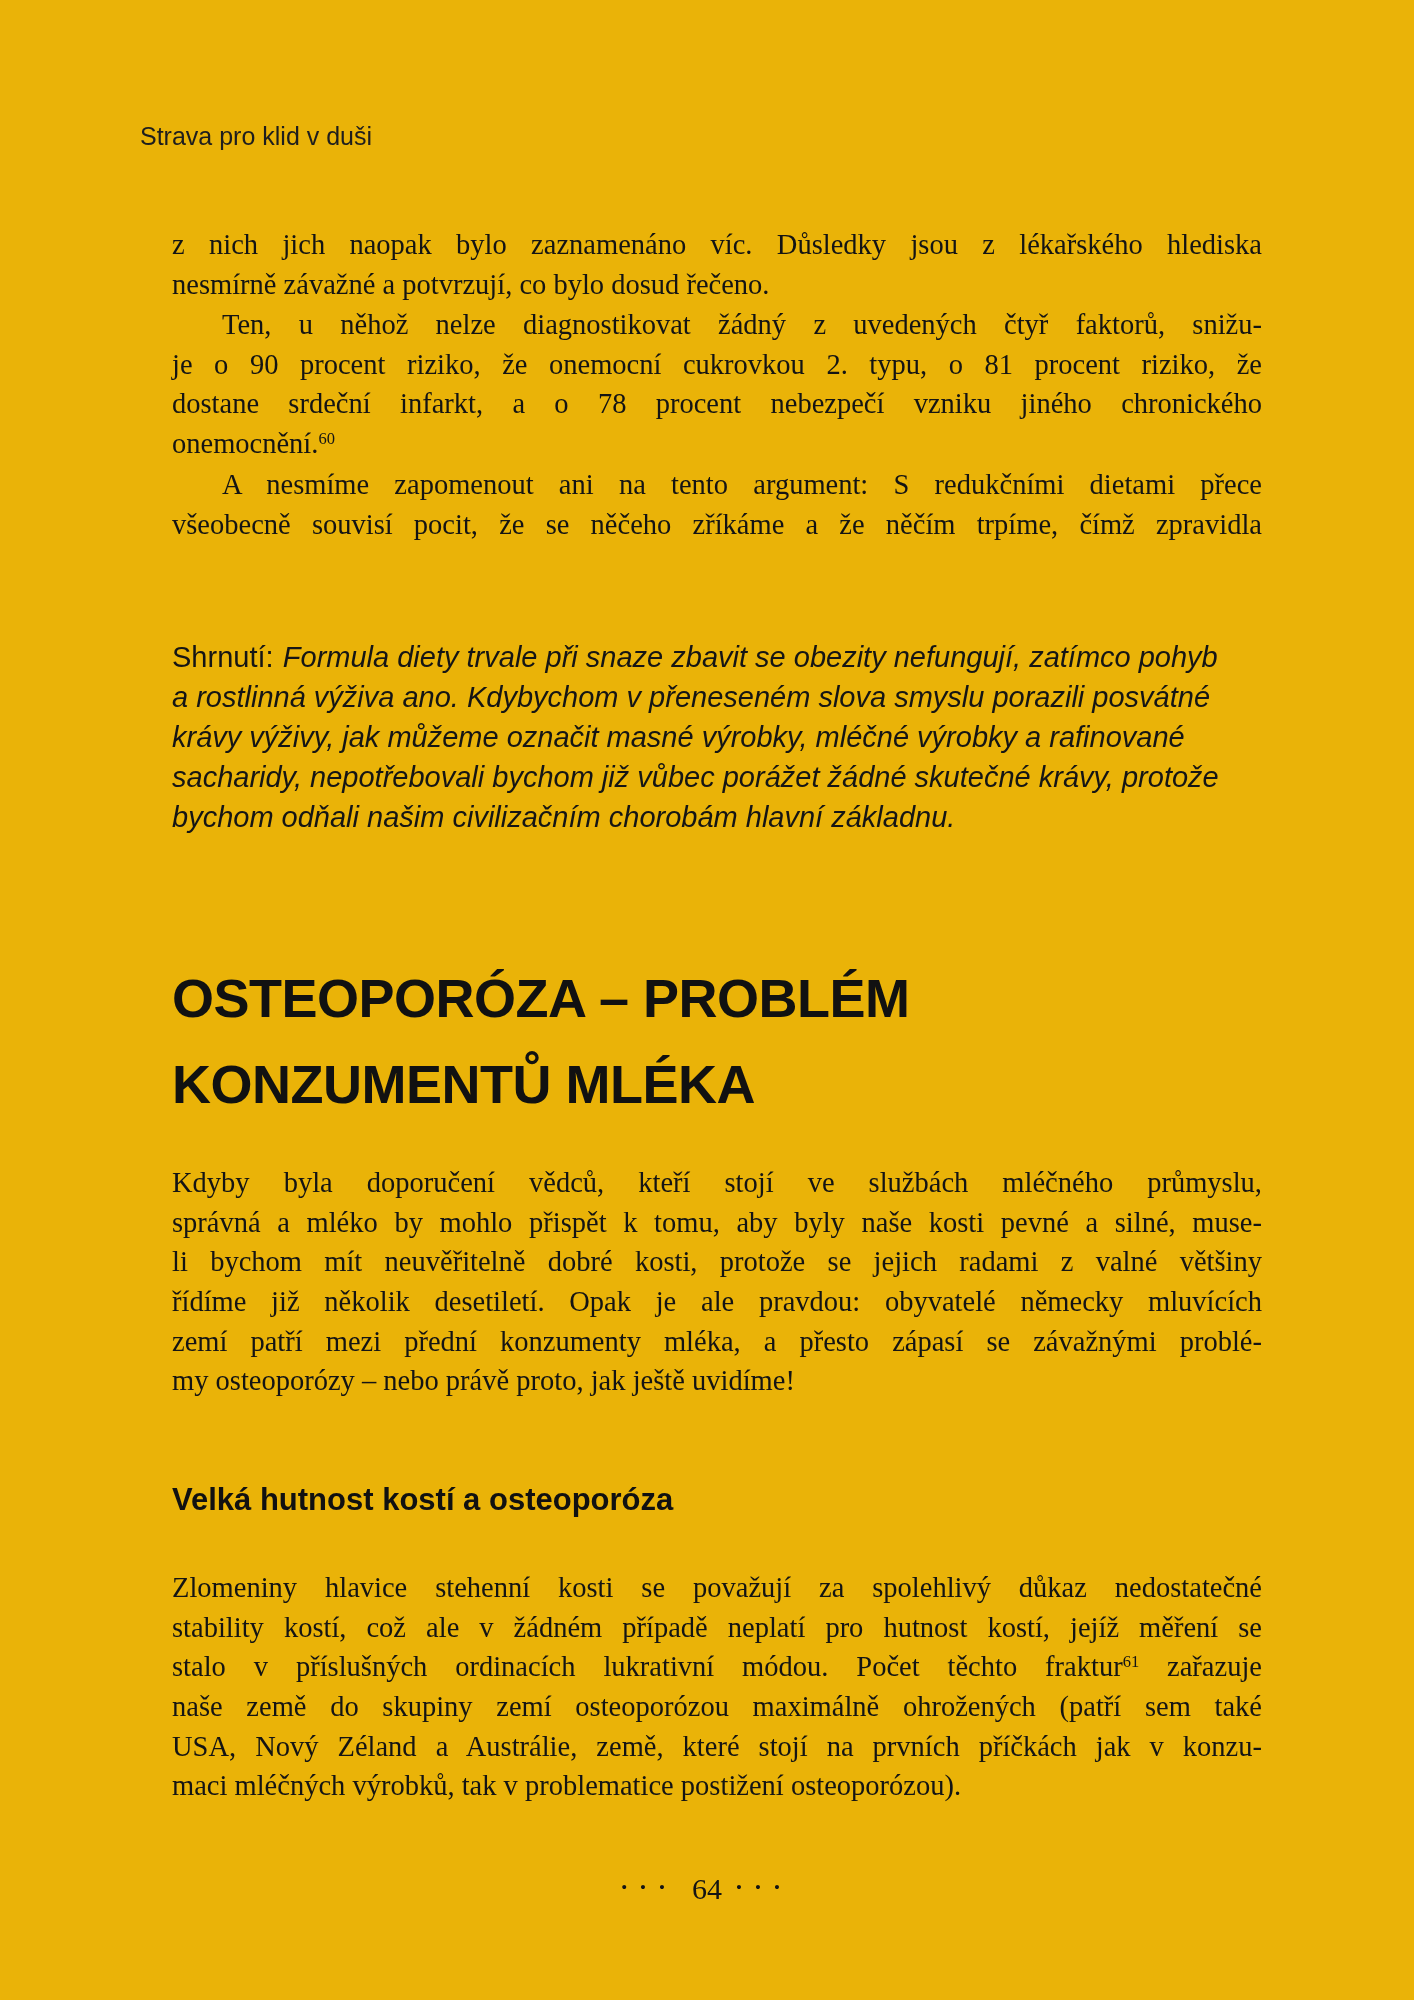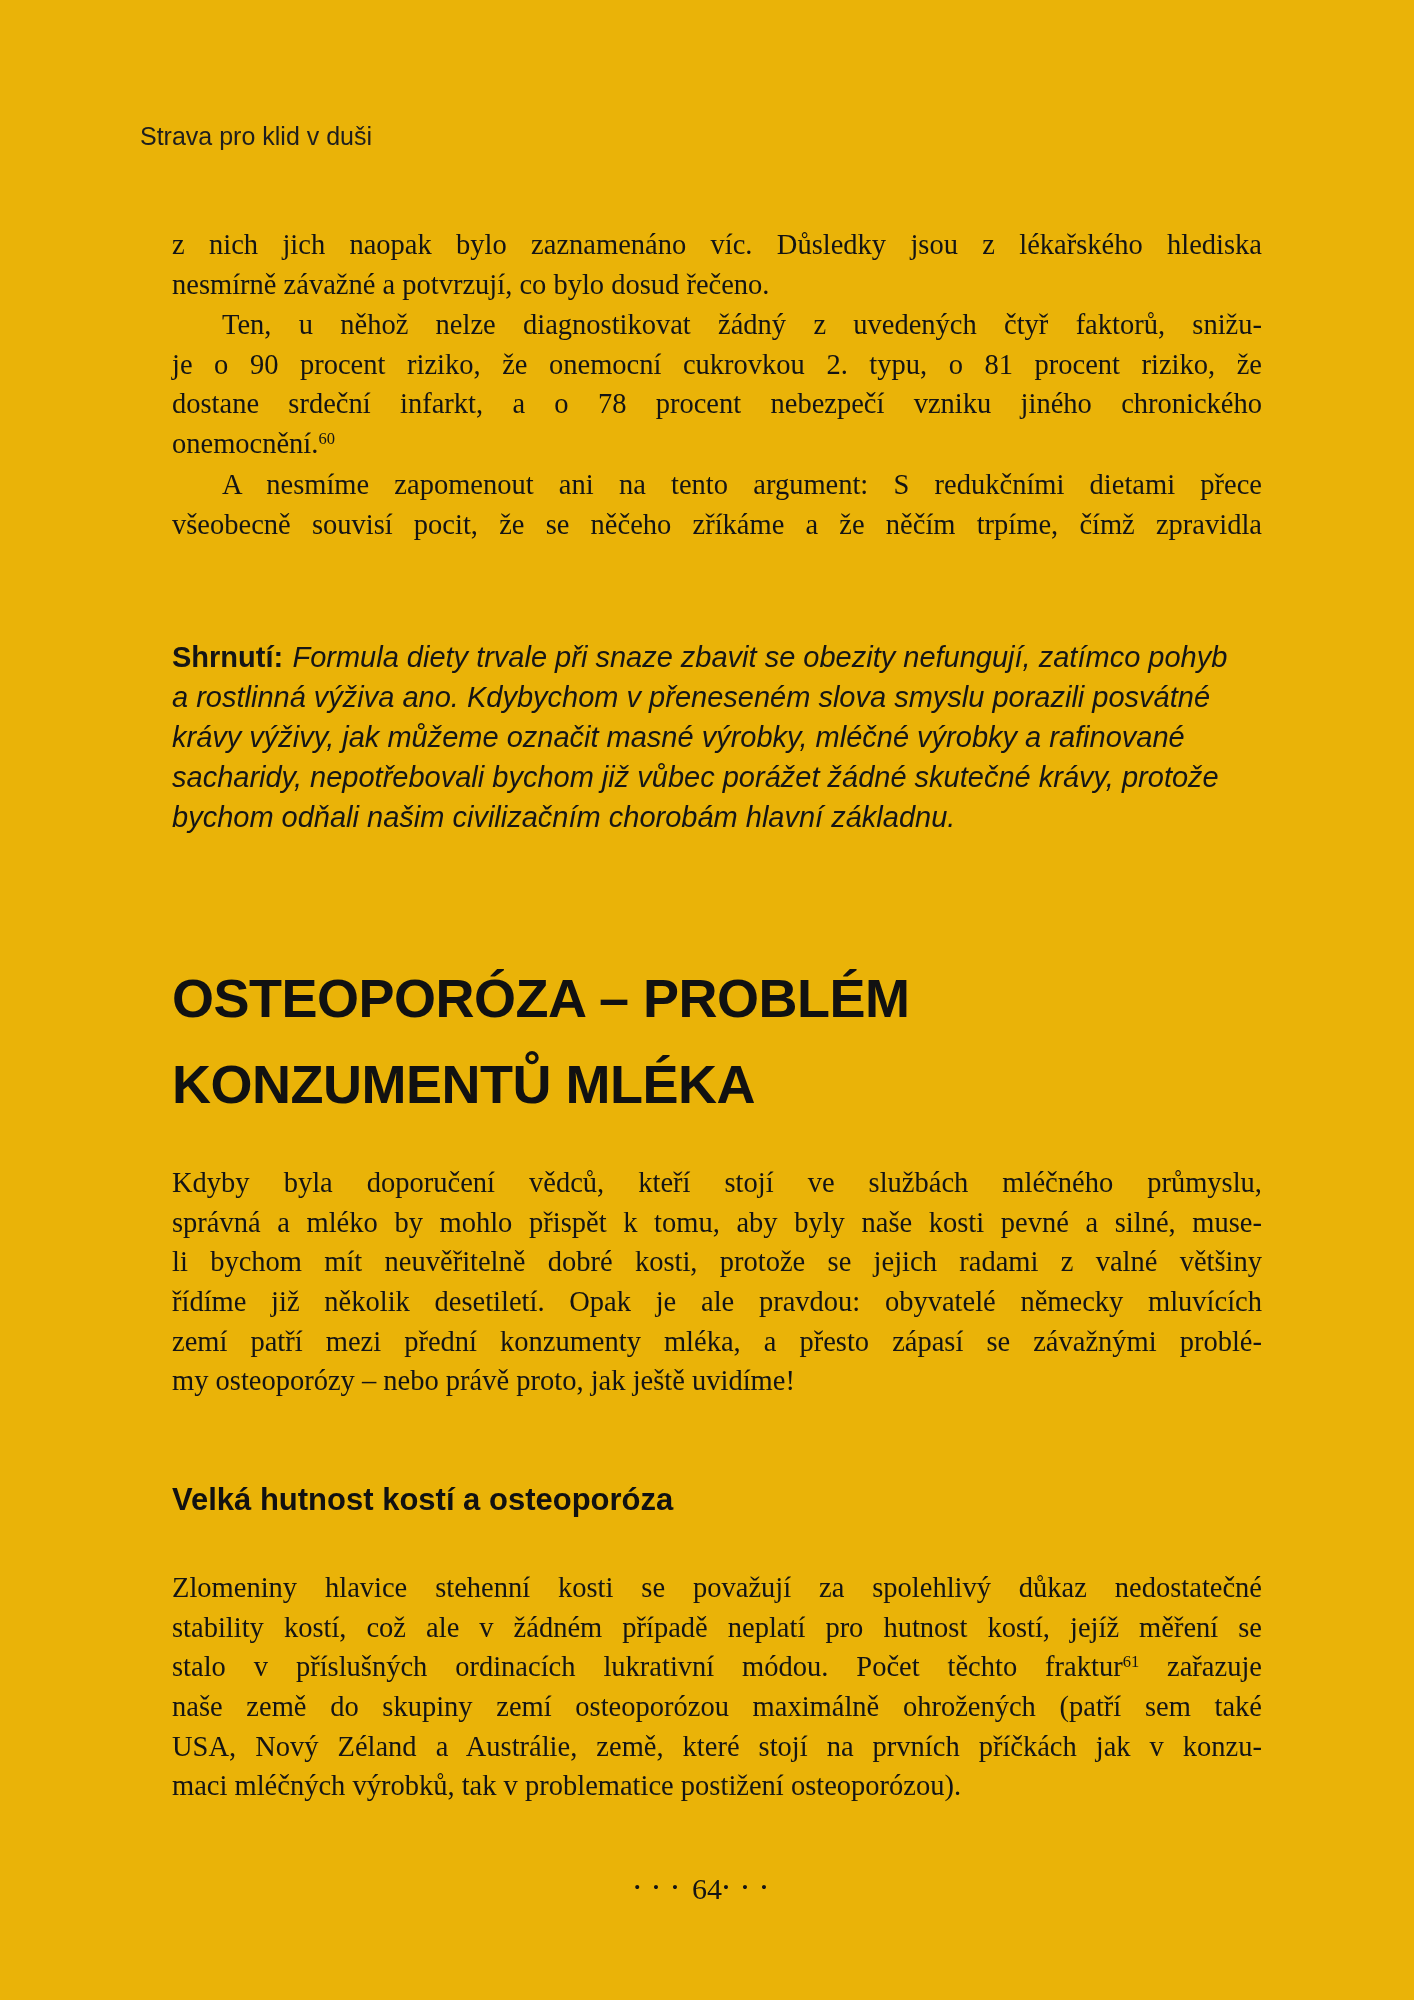--- a/index.html
+++ b/index.html
@@ -9,31 +9,31 @@
         font-family:"Liberation Sans",sans-serif;font-size:25px;color:#1e1e1e;}
   .col{position:absolute;left:172px;width:1090px;}
   .line{font-family:"Liberation Serif",serif;font-size:28.5px;line-height:39.7px;height:39.7px;
         text-align:justify;text-align-last:justify;white-space:nowrap;color:#141414;}
   .line.last{text-align-last:left;}
   .line.indent{text-indent:50px;}
   sup.fn{font-size:0.58em;vertical-align:9px;line-height:0;letter-spacing:0;}
   
   .sline{font-family:"Liberation Sans",sans-serif;font-style:italic;font-size:29px;
         line-height:40px;height:40px;text-align:left;white-space:nowrap;color:#151515;}
-  .sline .label{font-style:normal;font-weight:700;margin-right:0.32em;}
+  .sline .label{font-style:normal;font-weight:400;margin-right:0.32em;}
   
   .chapter{font-family:"Liberation Sans",sans-serif;font-weight:700;font-size:54px;
         line-height:86px;letter-spacing:-0.5px;color:#111;white-space:nowrap;}
   
   .section-h{font-family:"Liberation Sans",sans-serif;font-weight:700;font-size:31px;
         line-height:40px;color:#111;white-space:nowrap;}
   .footer{position:absolute;top:1872px;left:0;width:1414px;text-align:center;
         font-family:"Liberation Serif",serif;font-size:30px;color:#141414;}
   .footer .dots{font-size:17px;letter-spacing:13px;vertical-align:6px;color:#141414;}
-  .footer .pagenum{margin:0 1px;text-align:right;}
+  .footer .pagenum{margin:0 14px;text-align:right;}
 </style>
 </head>
 <body>
 
 <div class="page">
 
   <div class="running-head">Strava pro klid v duši</div>
 
   <div class="col" style="top:225px">
     <div class="line">z nich jich naopak bylo zaznamenáno víc. Důsledky jsou z lékařského hlediska</div>

